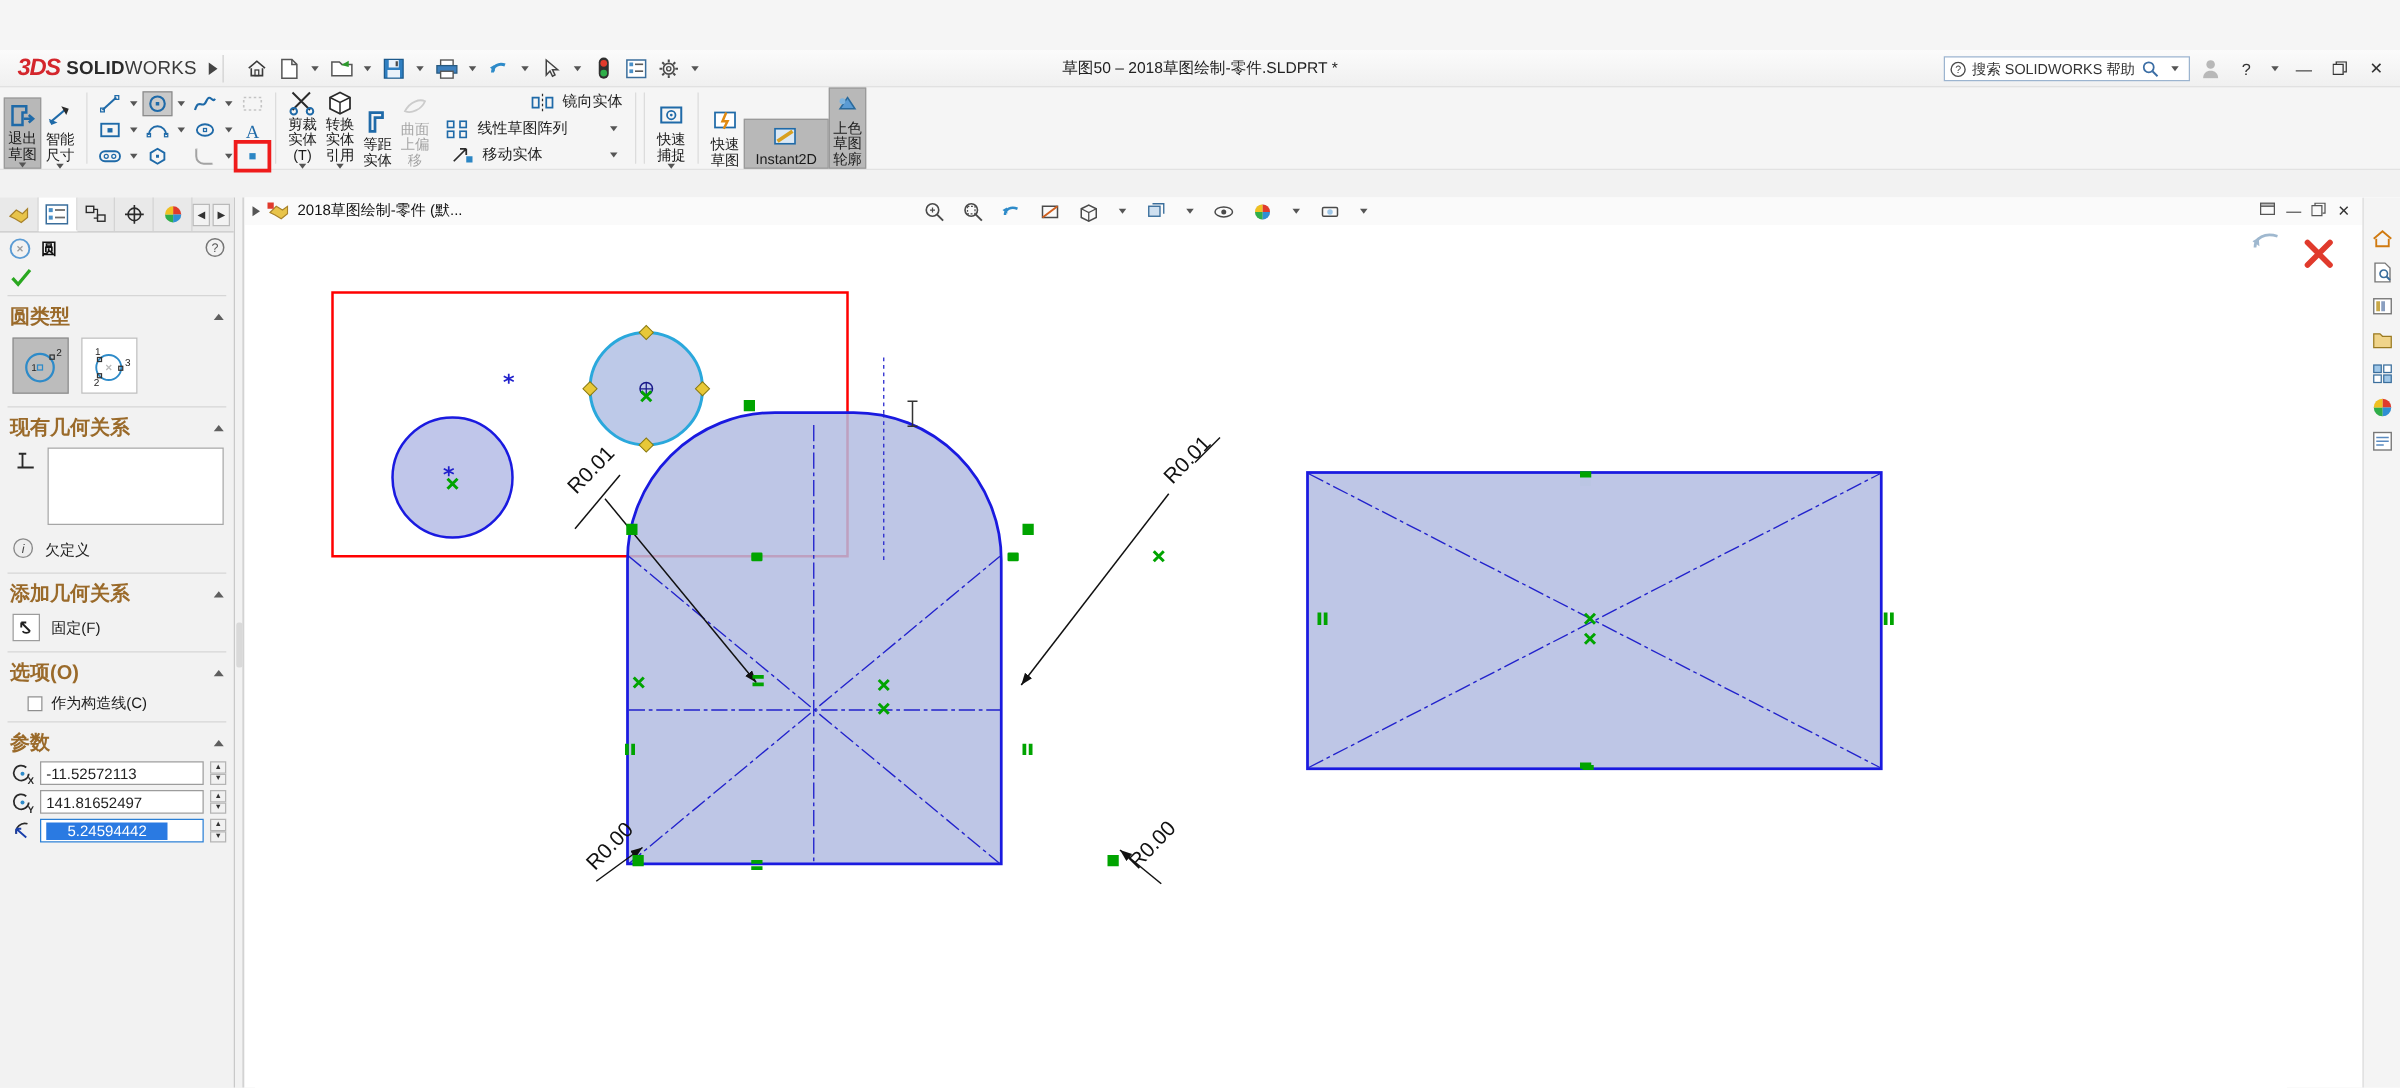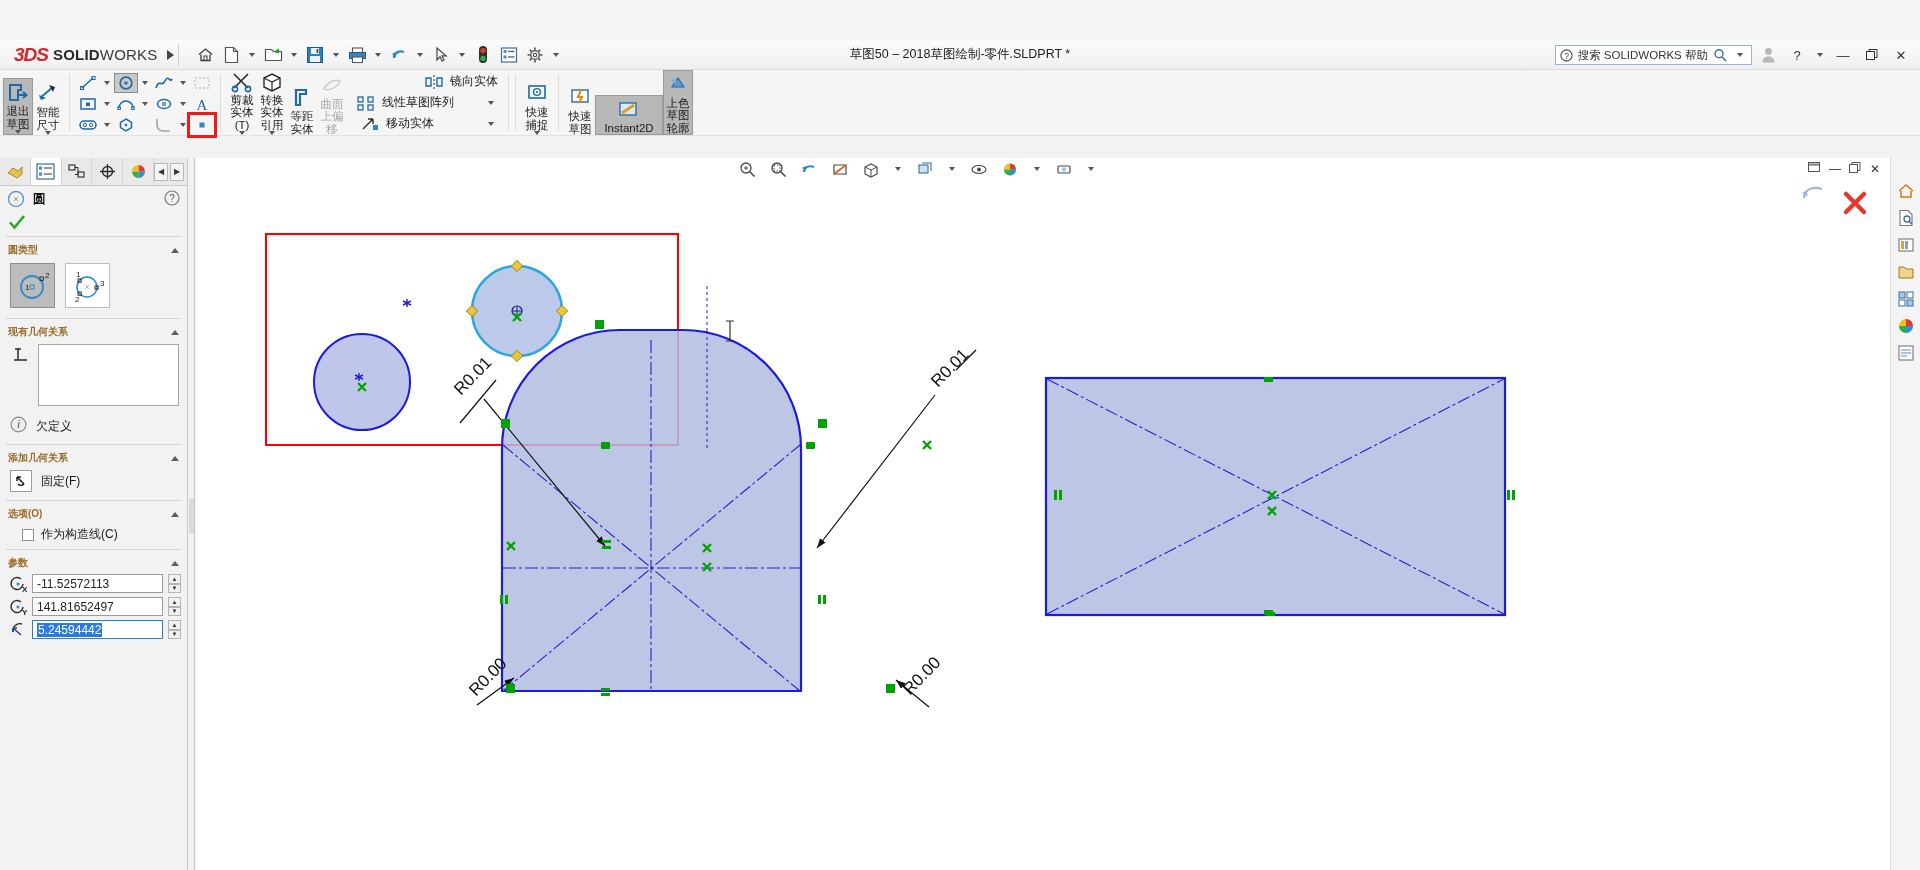--- a/index.html
+++ b/index.html
@@ -56,39 +56,39 @@
   .pmtab{ width:34px; display:flex;align-items:center;justify-content:center; border-right:1px solid #d4d4d4; cursor:pointer;}
   .pmtab.active{ background:#fff; border-bottom:1px solid #fff;}
   .pmarrows{ margin-left:auto; display:flex; align-items:center; gap:2px; padding-right:3px;}
   .pmarrow{ width:14px;height:18px; border:1px solid #b9b9b9; background:#f3f3f3; display:flex;align-items:center;justify-content:center; font-size:8px; color:#333; cursor:pointer;}
   .pmhead{ display:flex; align-items:center; height:26px; padding:0 7px; gap:8px; }
   .pmhead .ttl{ font-size:12.5px; font-weight:bold; color:#111;}
   .pmhead .help{ margin-left:auto; }
   .okrow{ height:22px; display:flex; align-items:center; padding-left:8px; gap:12px;}
   .hr{ height:1px; background:#d6d6d6; margin:2px 6px;}
   .sect{ display:flex; align-items:center; justify-content:space-between; padding:4px 8px 2px 8px;}
-  .sect .nm{ font-size:10px; font-weight:bold; color:#9a6a2a;}
+  .sect .nm{ font-size:16px; font-weight:bold; color:#9a6a2a;}
   .chev{ width:0;height:0;border-bottom:5px solid #5f5f5f;border-left:4px solid transparent;border-right:4px solid transparent;}
   .typerow{ display:flex; gap:10px; padding:4px 10px 8px 10px;}
   .typebtn{ width:45px;height:45px; border:1px solid #bdbdbd; background:#fff; display:flex;align-items:center;justify-content:center; cursor:pointer;}
   .typebtn.sel{ background:#bcbcbc; border:1px solid #8e8e8e;}
   .relbox{ display:flex; gap:8px; padding:3px 8px 6px 10px; align-items:flex-start;}
   .listbox{ flex:1; height:62px; background:#fff; border:1px solid #a6a6a6; }
   .statusrow{ display:flex; align-items:center; gap:9px; padding:4px 10px 6px 10px;}
   .statusrow .s{ font-size:12px; color:#222;}
   .addrel{ display:flex; align-items:center; gap:9px; padding:3px 10px 6px 10px;}
   .relbtn{ width:22px;height:22px; border:1px solid #9c9c9c; background:#fff; display:flex;align-items:center;justify-content:center; cursor:pointer;}
   .optrow{ display:flex; align-items:center; gap:7px; padding:3px 10px 4px 22px;}
   .cbx{ width:12px;height:12px; border:1px solid #8f8f8f; background:#fff;}
   .paramrow{ display:flex; align-items:center; gap:5px; padding:2px 6px 2px 8px;}
   .picon{ width:19px;height:19px; display:flex;align-items:center;justify-content:center;}
   .pinput{ flex:1; height:19px; border:1px solid #9c9c9c; background:#fff; font-size:12px; padding:0 4px;
            line-height:18px; color:#222; overflow:hidden; white-space:nowrap;}
   .pinput.active{ border:1px solid #2b7fd4; }
-  .pinput .selv{ background:#2a7ae2; color:#fff; padding:0 1px;}
+  .pinput .selv{ background:#2a7ae2; color:#fff; padding:0 17px;}
   .spin{ width:13px; height:19px; display:flex; flex-direction:column;}
   .spin div{ flex:1; border:1px solid #b4b4b4; background:#f1f1f1; display:flex;align-items:center;justify-content:center; font-size:6px; color:#333;}
   .splitter{ position:absolute; left:188px; top:118px; width:7px; height:752px; background:#f2f2f2; border-right:1px solid #c9c9c9;}
   .splitter .grip{ position:absolute; left:1px; top:340px; width:5px; height:36px; background:#d9d9d9; border-radius:2px;}
 
   
   .gfx{ position:absolute; left:196px; top:118px; width:1724px; height:752px; background:#ffffff; overflow:hidden;}
   .gfx-top{ position:absolute; left:0; top:0; width:1724px; height:22px; background:#fafafa; }
   .wbx{ cursor:pointer; }
   .treerow{ position:absolute; left:6px; top:2px; display:flex; align-items:center; gap:5px; font-size:12px; color:#111;}
@@ -669,20 +669,30 @@
           <div>▼</div>
         </span>
     </div>
   </div>
 
   <div class="splitter">
       <div class="grip"></div>
     </div>
 
   <div class="gfx">
+    <div class="gfx-top">
+      <div class="treerow">
+        <span class="tri-sm"></span>
+        <svg width="20" height="16" viewBox="0 0 20 16">
+          <path d="M3 9l5-5 5 3 4-3v6l-5 4-5-3z" fill="#e8c44a" stroke="#a8822a" stroke-width="0.9"></path>
+          <rect x="1" y="1" width="5" height="5" fill="#e03a2c"></rect>
+        </svg>
+        <span>2018草图绘制-零件  (默...</span>
+      </div>
+    </div>
 
     <div style="position:absolute;left:540px;top:0;height:22px;display:flex;align-items:center;gap:9px;">
       <span class="rd">
           <svg width="17" height="17" viewBox="0 0 17 17">
             <circle cx="7" cy="7" r="5" fill="none" stroke="#4a4a4a" stroke-width="1.3"></circle>
             <path d="M10.5 10.5l5 5" stroke="#4a4a4a" stroke-width="1.6"></path>
             <path d="M5 7h4M7 5v4" stroke="#4a4a4a"></path>
           </svg>
         </span>
       <span class="rd">

